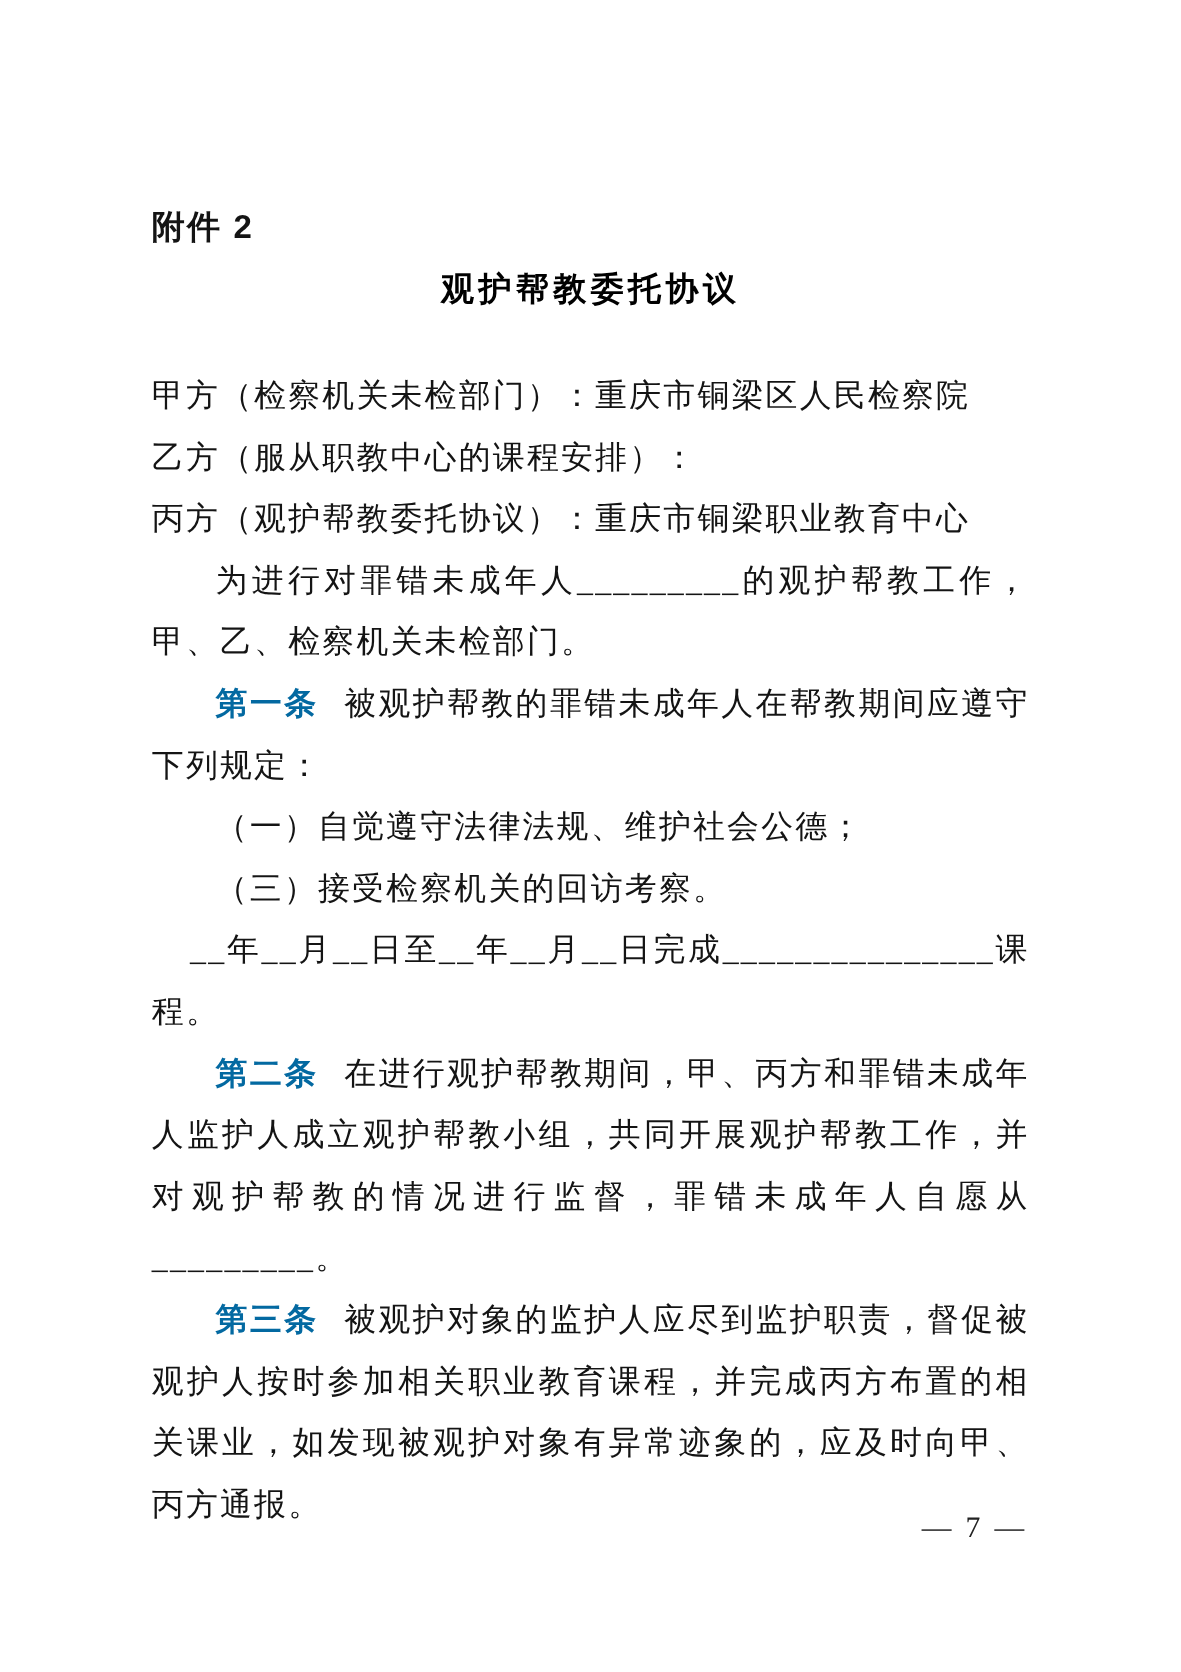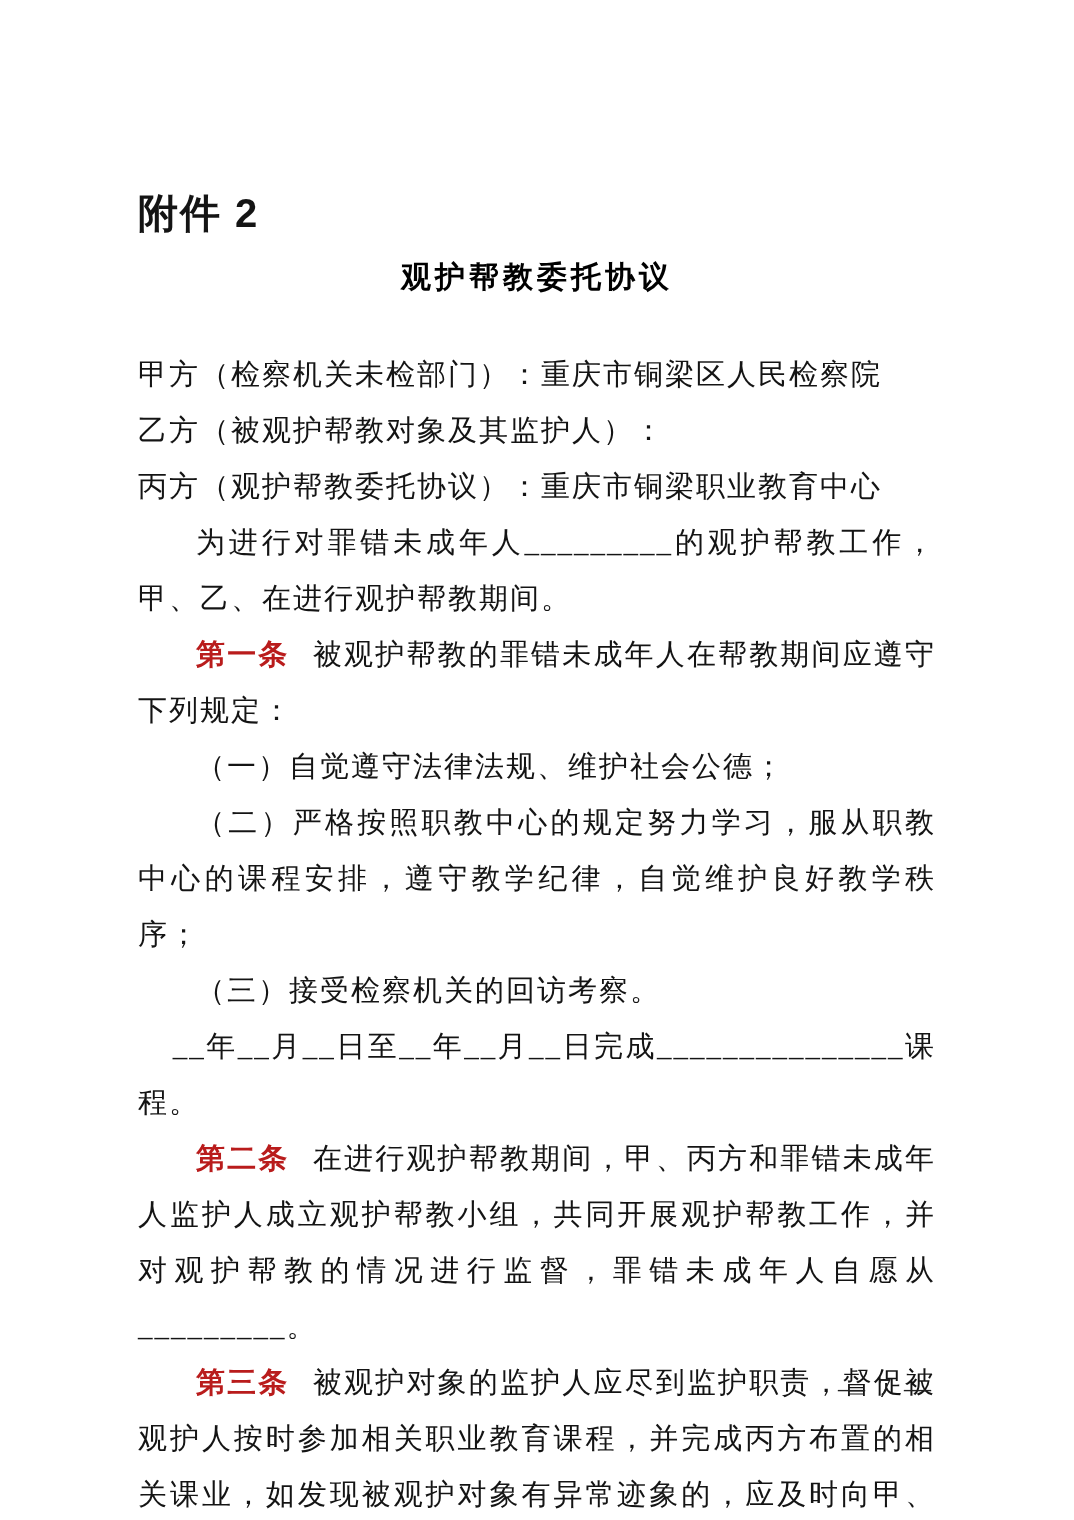--- a/index.html
+++ b/index.html
@@ -16,21 +16,21 @@
   }
   .content {
     position: absolute;
     left: 138px;
     right: 138px;
     top: 186px;
   }
   .attachment-label {
     font-family: "Liberation Sans", "DejaVu Sans", sans-serif;
     font-weight: 700;
-    font-size: 40px;
+    font-size: 30px;
     letter-spacing: 2px;
     color: #141414;
   }
   .doc-title {
     margin-top: 16px;
     text-align: center;
     font-size: 30px;
     font-weight: 700;
     letter-spacing: 4px;
     color: #000000;
@@ -42,21 +42,21 @@
     letter-spacing: 2px;
     text-align: justify;
   }
   .para { text-indent: 0; }
   .para.indent { text-indent: 2em; }
   .para.half-indent { text-indent: 1.2em; }
   .clause-lead {
     font-family: Liberation Sans, sans-serif;
     font-weight: 700;
     padding-right: 14px;
-    color: #b91c1c;
+    color: #0369a1;
   }
   .page-number {
     position: absolute;
     right: 140px;
     bottom: 116px;
     font-size: 27px;
     letter-spacing: 3px;
     color: #222222;
   }
 </style>
@@ -70,43 +70,40 @@
 
     <h1 class="doc-title">观护帮教委托协议</h1>
 
     <div class="doc-body">
 
       <p class="para">
         <span>甲方（检察机关未检部门）：重庆市铜梁区人民检察院</span>
       </p>
 
       <p class="para">
-        <span>乙方（被观护帮教对象及其监护人）：</span>
+        <span>乙方（服从职教中心的课程安排）：</span>
       </p>
 
       <p class="para">
         <span>丙方（观护帮教委托协议）：重庆市铜梁职业教育中心</span>
       </p>
 
       <p class="para indent">
-        <span>为进行对罪错未成年人_________的观护帮教工作，甲、乙、在进行观护帮教期间。</span>
+        <span>为进行对罪错未成年人_________的观护帮教工作，甲、乙、检察机关未检部门。</span>
       </p>
 
       <p class="para indent">
         <span class="clause-lead">第一条</span>
         <span>被观护帮教的罪错未成年人在帮教期间应遵守下列规定：</span>
       </p>
 
       <p class="para indent">
         <span>（一）自觉遵守法律法规、维护社会公德；</span>
       </p>
 
-      <p class="para indent">
-        <span>（二）严格按照职教中心的规定努力学习，服从职教中心的课程安排，遵守教学纪律，自觉维护良好教学秩序；</span>
-      </p>
 
       <p class="para indent">
         <span>（三）接受检察机关的回访考察。</span>
       </p>
 
       <p class="para half-indent">
         <span>__年__月__日至__年__月__日完成_______________课程。</span>
       </p>
 
       <p class="para indent">

